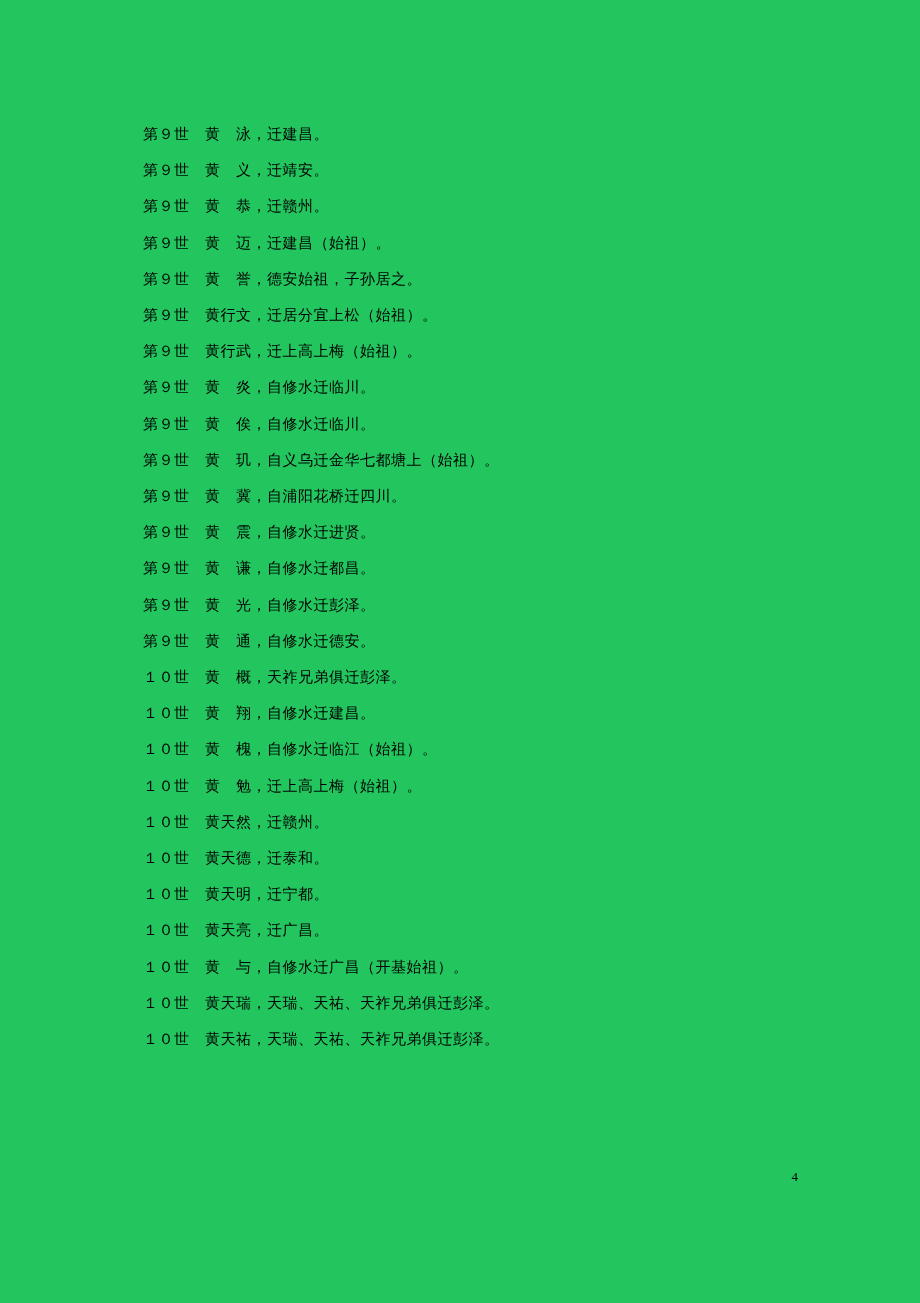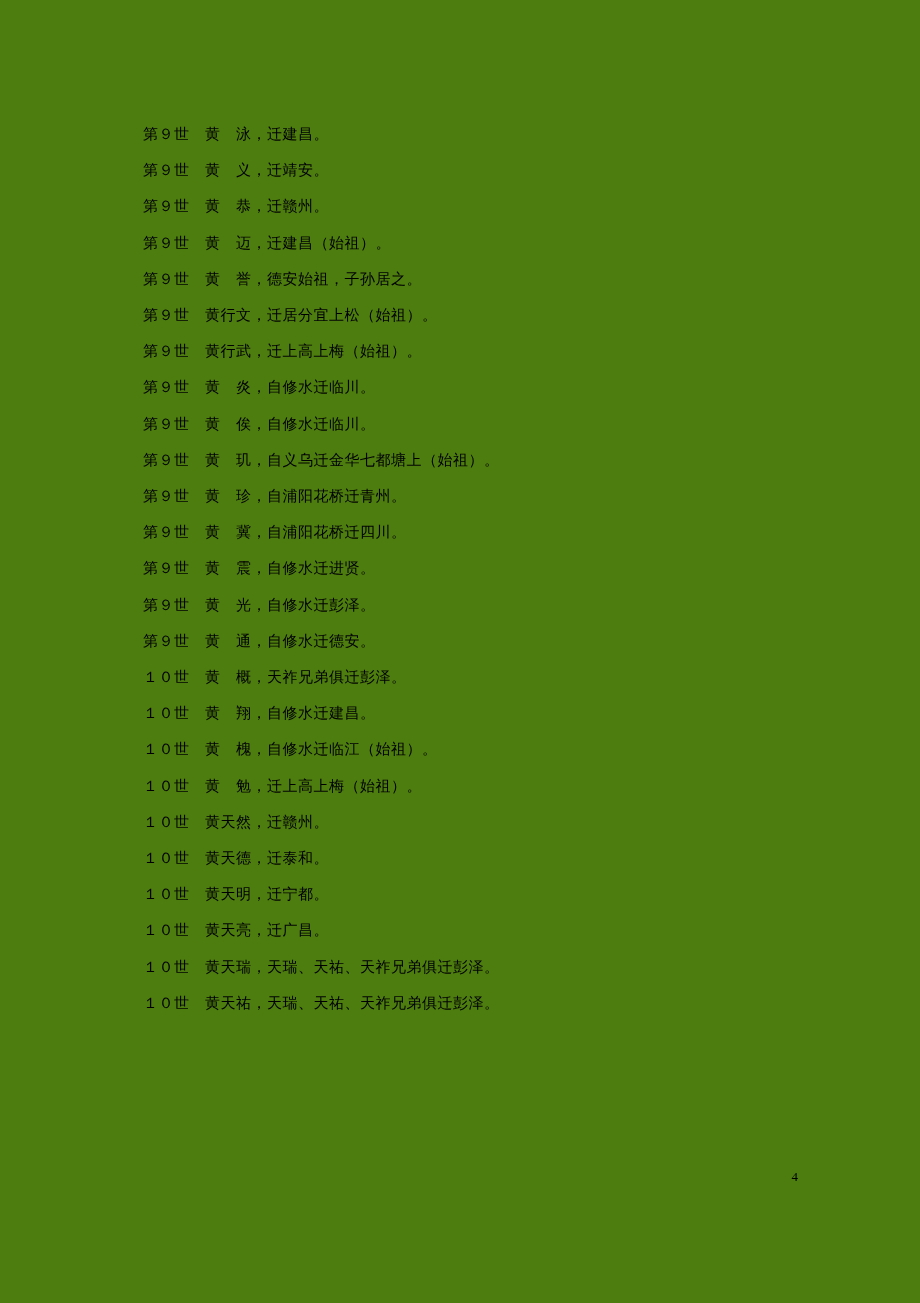--- a/index.html
+++ b/index.html
@@ -5,21 +5,21 @@
   html, body {
     margin: 0;
     padding: 0;
     background: #ffffff;
     width: 920px;
   }
   .page {
     position: relative;
     width: 920px;
     height: 1303px;
-    background: #4d7c0f;
+    background: #22c55e;
     font-family: "SimSun", "宋体", serif;
     color: #000000;
   }
   .content {
     position: absolute;
     top: 116px;
     left: 143px;
     right: 143px;
   }
   .line {
@@ -45,30 +45,31 @@
       <div class="line"><span>第９世</span>　<span>黄　泳</span>，<span>迁建昌。</span></div>
       <div class="line"><span>第９世</span>　<span>黄　义</span>，<span>迁靖安。</span></div>
       <div class="line"><span>第９世</span>　<span>黄　恭</span>，<span>迁赣州。</span></div>
       <div class="line"><span>第９世</span>　<span>黄　迈</span>，<span>迁建昌（始祖）。</span></div>
       <div class="line"><span>第９世</span>　<span>黄　誉</span>，<span>德安始祖，子孙居之。</span></div>
       <div class="line"><span>第９世</span>　<span>黄行文</span>，<span>迁居分宜上松（始祖）。</span></div>
       <div class="line"><span>第９世</span>　<span>黄行武</span>，<span>迁上高上梅（始祖）。</span></div>
       <div class="line"><span>第９世</span>　<span>黄　炎</span>，<span>自修水迁临川。</span></div>
       <div class="line"><span>第９世</span>　<span>黄　俟</span>，<span>自修水迁临川。</span></div>
       <div class="line"><span>第９世</span>　<span>黄　玑</span>，<span>自义乌迁金华七都塘上（始祖）。</span></div>
-      <div class="line"><span>第９世</span>　<span>黄　珍</span>，<span>自浦阳花桥迁青州。</span></div>
       <div class="line"><span>第９世</span>　<span>黄　冀</span>，<span>自浦阳花桥迁四川。</span></div>
       <div class="line"><span>第９世</span>　<span>黄　震</span>，<span>自修水迁进贤。</span></div>
+      <div class="line"><span>第９世</span>　<span>黄　谦</span>，<span>自修水迁都昌。</span></div>
       <div class="line"><span>第９世</span>　<span>黄　光</span>，<span>自修水迁彭泽。</span></div>
       <div class="line"><span>第９世</span>　<span>黄　通</span>，<span>自修水迁德安。</span></div>
       <div class="line"><span>１０世</span>　<span>黄　概</span>，<span>天祚兄弟俱迁彭泽。</span></div>
       <div class="line"><span>１０世</span>　<span>黄　翔</span>，<span>自修水迁建昌。</span></div>
       <div class="line"><span>１０世</span>　<span>黄　槐</span>，<span>自修水迁临江（始祖）。</span></div>
       <div class="line"><span>１０世</span>　<span>黄　勉</span>，<span>迁上高上梅（始祖）。</span></div>
       <div class="line"><span>１０世</span>　<span>黄天然</span>，<span>迁赣州。</span></div>
       <div class="line"><span>１０世</span>　<span>黄天德</span>，<span>迁泰和。</span></div>
       <div class="line"><span>１０世</span>　<span>黄天明</span>，<span>迁宁都。</span></div>
       <div class="line"><span>１０世</span>　<span>黄天亮</span>，<span>迁广昌。</span></div>
+      <div class="line"><span>１０世</span>　<span>黄　与</span>，<span>自修水迁广昌（开基始祖）。</span></div>
       <div class="line"><span>１０世</span>　<span>黄天瑞</span>，<span>天瑞、天祐、天祚兄弟俱迁彭泽。</span></div>
       <div class="line"><span>１０世</span>　<span>黄天祐</span>，<span>天瑞、天祐、天祚兄弟俱迁彭泽。</span></div>
     </div>
   <div class="pagenum">4</div>
 </div>
 
 </body></html>

